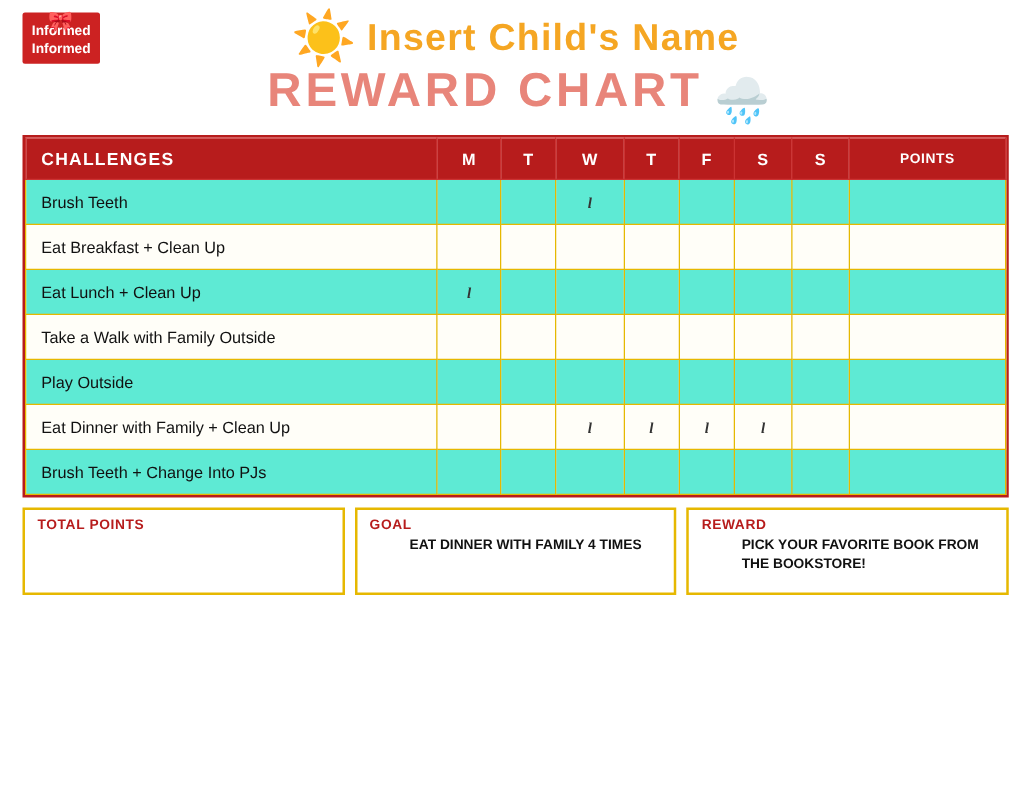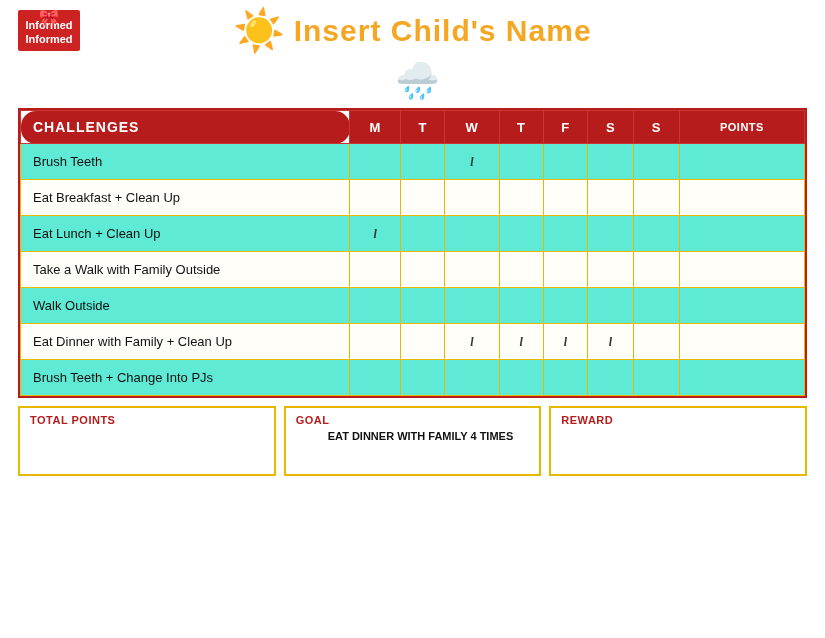--- a/index.html
+++ b/index.html
@@ -107,21 +107,20 @@
       padding: 8px 5px;
       text-align: center;
       border: 1px solid #cc3333;
       letter-spacing: 0.5px;
     }
     thead th:first-child {
       text-align: left;
       padding-left: 12px;
       font-size: 14px;
       letter-spacing: 1px;
-      border-radius: 15px;
     }
 
     tbody tr {
       background: #5eead4;
     }
     tbody tr:nth-child(even) {
       background: #fffef8;
     }
 
     tbody td {
@@ -190,20 +189,21 @@
       </div>
     </div>
   </div>
 
   <div class="header-center">
     <div class="header-top-row">
       <span class="sun-icon">☀️</span>
       <div class="header-title">Insert Child's Name</div>
     </div>
     <div style="display:flex;align-items:center;gap:4px;">
+      <div class="header-subtitle">REWARD CHART</div>
       <span class="cloud-icon">🌧️</span>
     </div>
   </div>
 </div>
 
 <div class="table-container">
   <table>
     <thead>
       <tr>
         <th style="width:42%;">CHALLENGES</th>
@@ -256,21 +256,21 @@
           <td></td>
           <td></td>
           <td></td>
           <td></td>
           <td></td>
           <td></td>
           <td></td>
           <td></td>
         </tr>
         <tr>
-          <td>Walk Outside</td>
+          <td>Play Outside</td>
           <td></td>
           <td></td>
           <td></td>
           <td></td>
           <td></td>
           <td></td>
           <td></td>
           <td></td>
         </tr>
         <tr>
@@ -303,14 +303,15 @@
   <div class="bottom-card">
     <div class="bottom-card-label">TOTAL POINTS</div>
     <div class="bottom-card-content"></div>
   </div>
   <div class="bottom-card">
     <div class="bottom-card-label">GOAL</div>
     <div class="bottom-card-content">EAT DINNER WITH FAMILY 4 TIMES</div>
   </div>
   <div class="bottom-card">
     <div class="bottom-card-label">REWARD</div>
+    <div class="bottom-card-content">PICK YOUR FAVORITE BOOK FROM THE BOOKSTORE!</div>
   </div>
 </div>
 
 </body></html>

